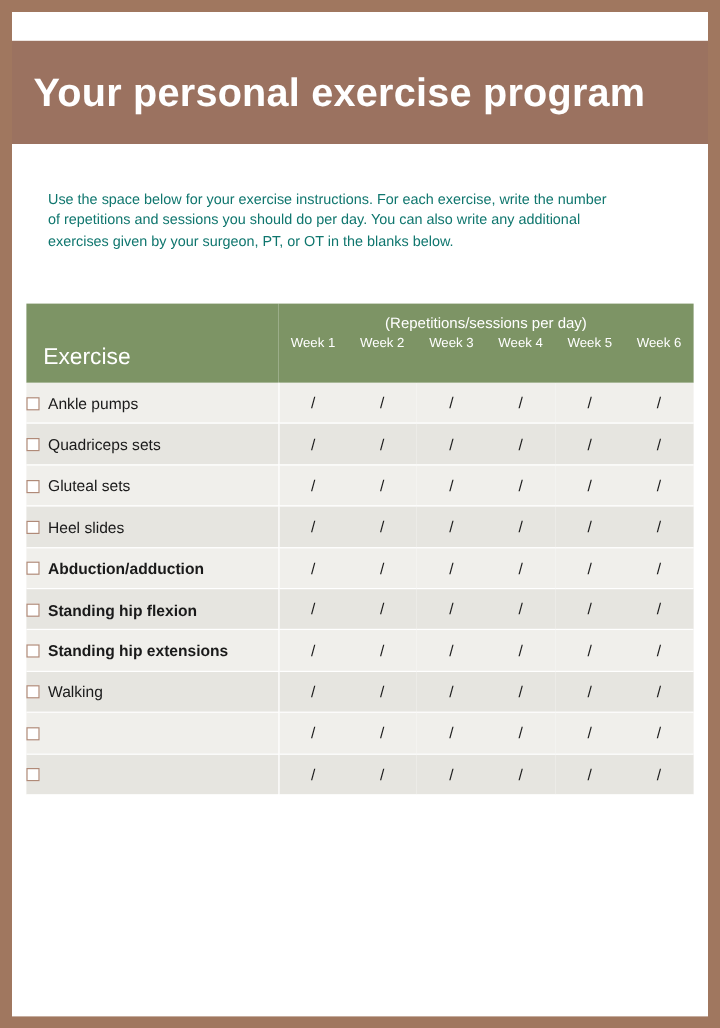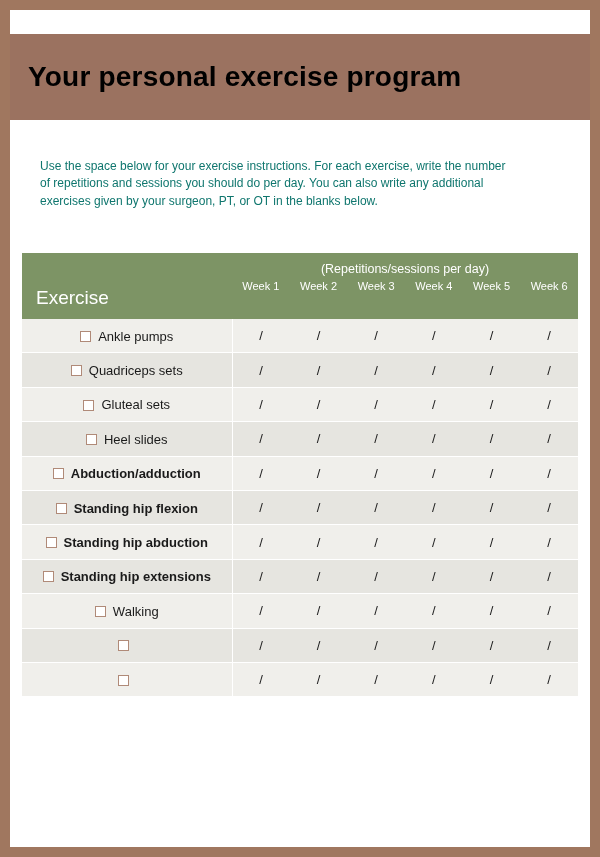--- a/index.html
+++ b/index.html
@@ -35,22 +35,22 @@
     left: 10px;
     top: 34px;
     width: 580px;
     height: 86px;
     background: #9b7260;
     display: flex;
     align-items: center;
     box-sizing: border-box;
   }
   .header-title {
-    color: #000000;
-    font-size: 28px;
+    color: #ffffff;
+    font-size: 33px;
     font-weight: bold;
     letter-spacing: 0.2px;
     padding-left: 18px;
     line-height: 1.1;
   }
   .intro {
     position: absolute;
     left: 40px;
     top: 158px;
     width: 470px;
@@ -112,21 +112,21 @@
     padding: 0;
   }
   tbody tr:nth-child(odd) td {
     background: #f0efeb;
   }
   tbody tr:nth-child(even) td {
     background: #e6e5e0;
   }
   td.ex-name {
     padding-left: 14px;
-    text-align: center;
+    text-align: left;
     border-right: 1px solid #ffffff;
   }
   td.slash {
     text-align: center;
     font-size: 13px;
     color: #2b2b2b;
   }
   .cb {
     display: inline-block;
     width: 9px;
@@ -223,29 +223,20 @@
           <tr>
             <td class="ex-name"><span class="cb"></span><span class="ex-label bold-name">Standing hip flexion</span></td>
             <td class="slash">/</td>
             <td class="slash">/</td>
             <td class="slash">/</td>
             <td class="slash">/</td>
             <td class="slash">/</td>
             <td class="slash">/</td>
           </tr>
           <tr>
-            <td class="ex-name"><span class="cb"></span><span class="ex-label bold-name">Standing hip abduction</span></td>
-            <td class="slash">/</td>
-            <td class="slash">/</td>
-            <td class="slash">/</td>
-            <td class="slash">/</td>
-            <td class="slash">/</td>
-            <td class="slash">/</td>
-          </tr>
-          <tr>
             <td class="ex-name"><span class="cb"></span><span class="ex-label bold-name">Standing hip extensions</span></td>
             <td class="slash">/</td>
             <td class="slash">/</td>
             <td class="slash">/</td>
             <td class="slash">/</td>
             <td class="slash">/</td>
             <td class="slash">/</td>
           </tr>
           <tr>
             <td class="ex-name"><span class="cb"></span><span class="ex-label">Walking</span></td>

